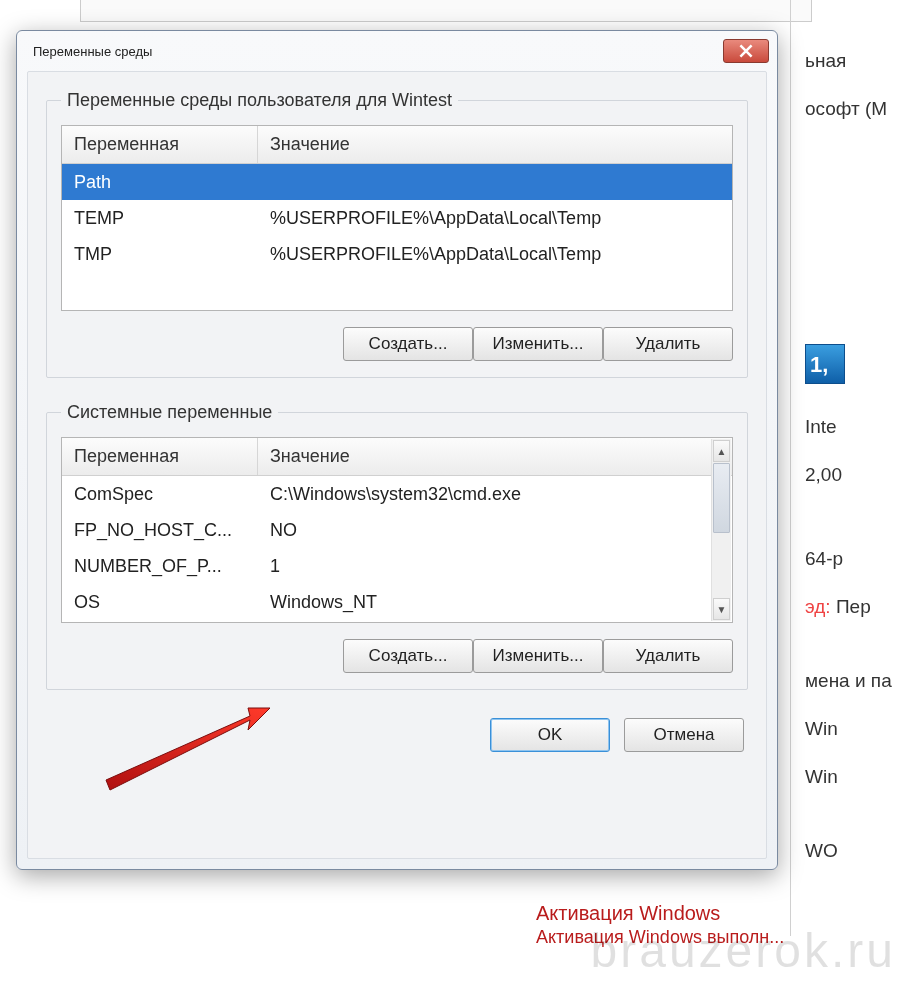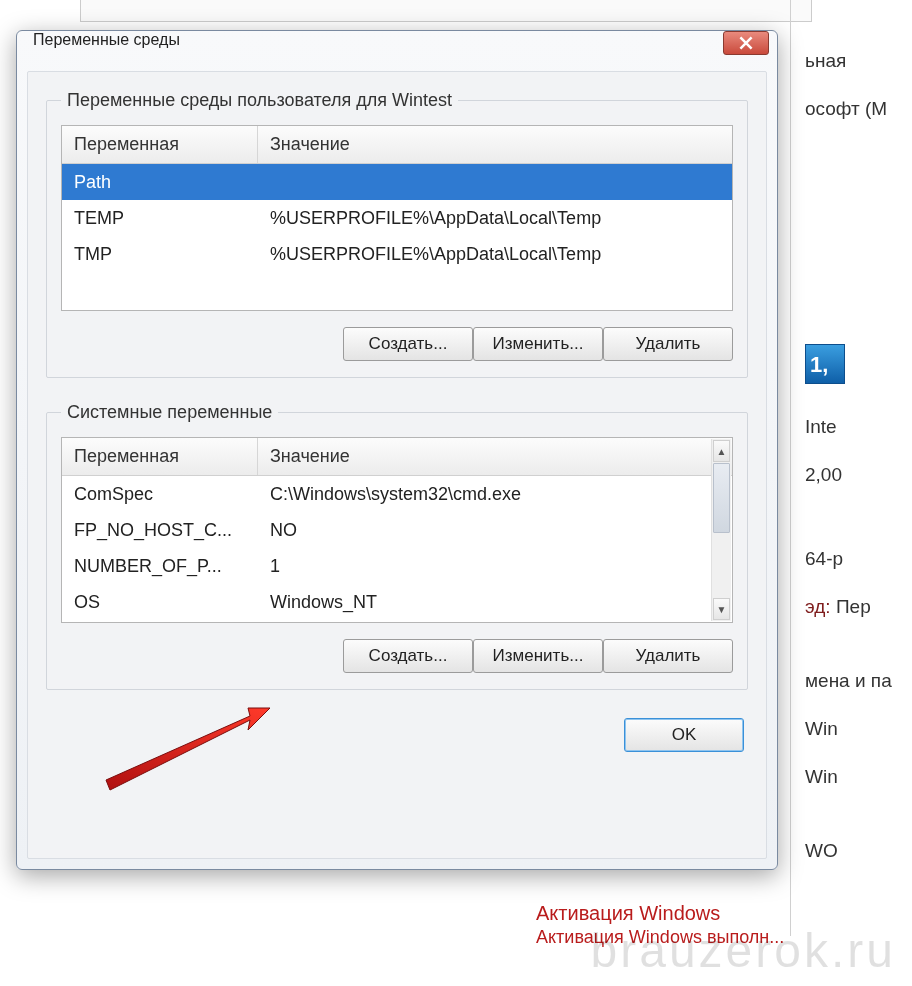--- a/index.html
+++ b/index.html
@@ -56,24 +56,24 @@
     background: linear-gradient(#f8f9fb,#eef1f5);
     border: 1px solid #7a8aa0;
     border-radius: 6px;
     box-shadow: 0 6px 24px rgba(0,0,0,0.35);
     display: flex;
     flex-direction: column;
   }
   .titlebar {
     height: 40px;
     display: flex;
-    align-items: flex-start;
+    align-items: center;
     padding: 0 8px 0 16px;
     color: #222;
-    font-size: 16px;
+    font-size: 13px;
   }
   .titlebar .spacer { flex: 1; }
   .close-btn {
     width: 46px; height: 24px;
     background: linear-gradient(#e98a7d,#c94a3c);
     border: 1px solid #8a3a30;
     border-radius: 3px;
     display: flex; align-items: center; justify-content: center;
     cursor: pointer;
   }
@@ -218,21 +218,21 @@
   <div class="bg-right-text">
     <div>ьная</div>
     <div>ософт (М</div>
     <div style="height:200px"></div>
     <div><span class="icon-swatch">1,</span></div>
     <div style="height:10px"></div>
     <div>Inte</div>
     <div>2,00</div>
     <div style="height:30px"></div>
     <div>64-р</div>
-    <div><span style="color:#7f1d1d">эд:&nbsp;</span><span>Пер</span></div>
+    <div><span style="color:#ef4444">эд:&nbsp;</span><span>Пер</span></div>
     <div style="height:20px"></div>
     <div>мена и па</div>
     <div>Win</div>
     <div>Win</div>
     <div style="height:20px"></div>
     <div>WO</div>
   </div>
 </div>
 
 <div class="dialog">
@@ -316,20 +316,21 @@
 
       <div class="btn-row">
         <button class="wbtn">Создать...</button>
         <button class="wbtn">Изменить...</button>
         <button class="wbtn">Удалить</button>
       </div>
     </fieldset>
 
     <div class="dialog-footer">
       <button class="wbtn default" style="min-width:120px">OK</button>
+      <button class="wbtn" style="min-width:120px">Отмена</button>
     </div>
 
   </div>
 </div>
 
 <svg class="arrow-annotation" width="200" height="100">
   <defs>
     <linearGradient id="arrg" x1="0" y1="1" x2="1" y2="0">
       <stop offset="0" stop-color="#b01010"></stop>
       <stop offset="1" stop-color="#ff3a2a"></stop>

